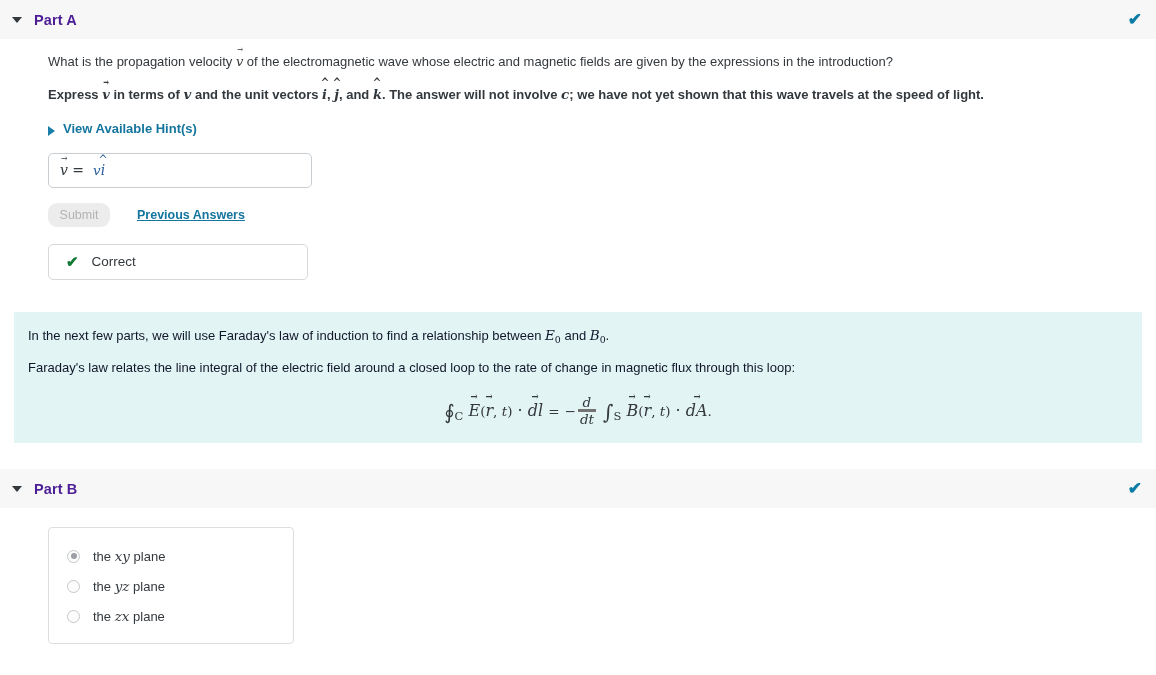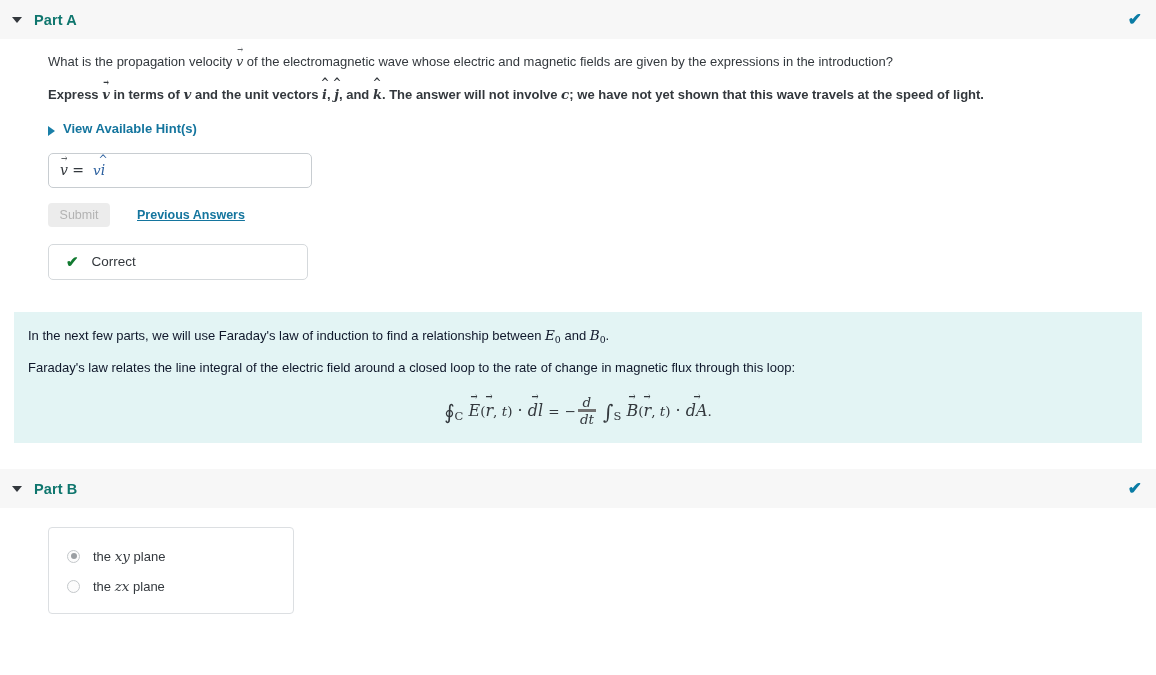--- a/index.html
+++ b/index.html
@@ -37,21 +37,21 @@
   }
   .caret .tri {
     width: 0; height: 0;
     border-left: 5px solid transparent;
     border-right: 5px solid transparent;
     border-top: 6px solid #33383d;
   }
   .part-title {
     font-size: 14.5px;
     font-weight: bold;
-    color: #0f766e;
+    color: #4c1d95;
     letter-spacing: 0.1px;
   }
   .header-check {
     margin-left: auto;
     color: #0a7ca5;
     font-size: 17px;
     line-height: 1;
     font-weight: bold;
   }
 
@@ -154,21 +154,21 @@
   .submit-row {
     display: flex;
     align-items: center;
     margin-top: 15px;
   }
   .submit-btn {
     width: 62px;
     height: 24px;
     background: #ececec;
     border: none;
-    border-radius: 4px;
+    border-radius: 9px;
     color: #b3b3b3;
     font-family: "Liberation Sans", sans-serif;
     font-size: 12.5px;
     cursor: default;
     padding: 0;
   }
   .prev-answers {
     margin-left: 27px;
     color: #14759e;
     font-size: 12.5px;
@@ -344,20 +344,24 @@
   <div class="part-body">
 
 
     <div class="choices-box">
 
       <div class="choice">
         <span class="radio selected"></span>
         <span class="choice-label"><span>the </span><span class="mi">xy</span><span> plane</span></span>
       </div>
 
+      <div class="choice">
+        <span class="radio"></span>
+        <span class="choice-label"><span>the </span><span class="mi">yz</span><span> plane</span></span>
+      </div>
 
       <div class="choice">
         <span class="radio"></span>
         <span class="choice-label"><span>the </span><span class="mi">zx</span><span> plane</span></span>
       </div>
 
     </div>
 
   </div>
 

